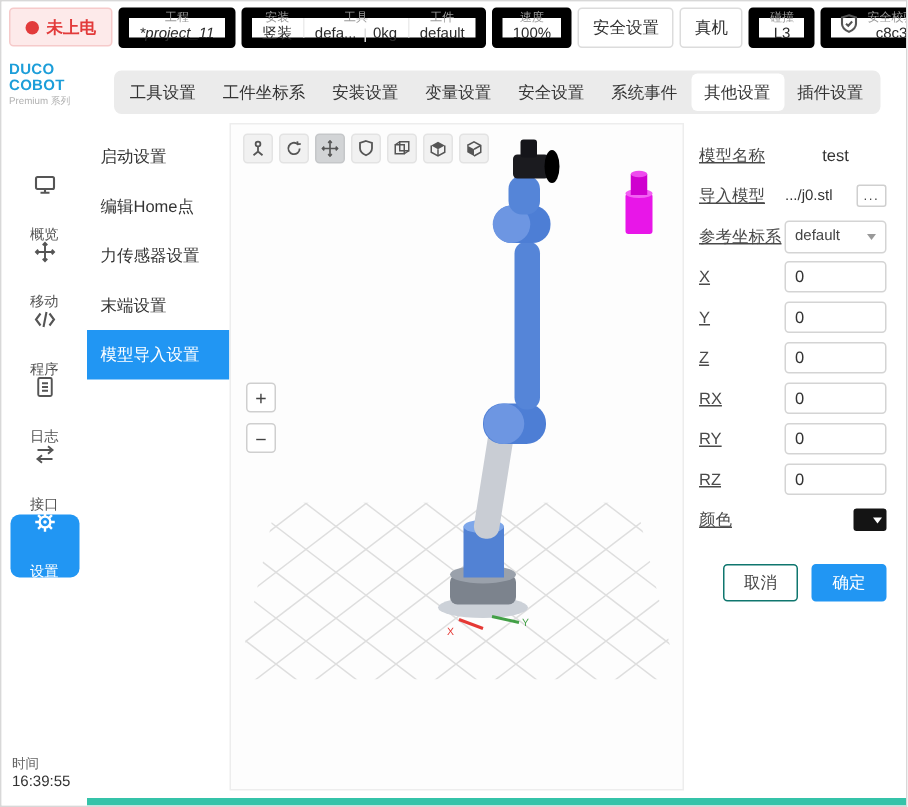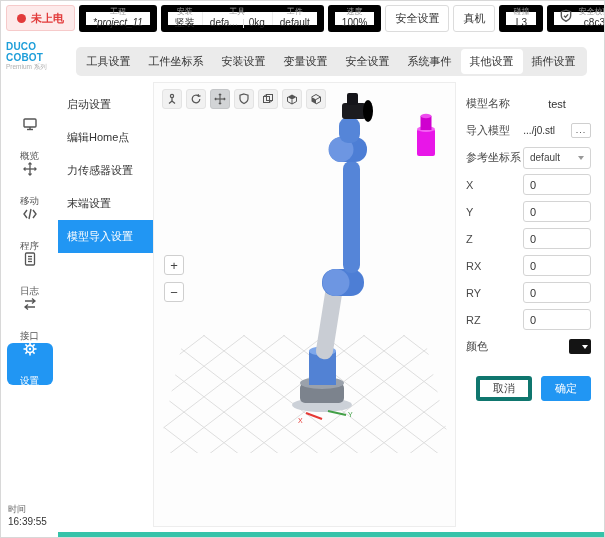--- a/index.html
+++ b/index.html
@@ -51,34 +51,34 @@
   .vp-toolbar{position:absolute;top:6px;left:8px;display:flex;gap:4px;z-index:2;}
   .vp-btn{width:20px;height:20px;border-radius:3px;background:#f1f1f1;border:1px solid #e3e3e3;display:flex;align-items:center;justify-content:center;color:#555;cursor:pointer;padding:0;}
   .vp-btn.selected{background:#d2d4d6;border-color:#c5c7c9;}
   .zoom-ctrls{position:absolute;left:10px;top:172px;display:flex;flex-direction:column;gap:7px;z-index:2;}
   .zoom-btn{width:20px;height:20px;background:#fff;border:1px solid #cfcfcf;border-radius:3px;font-size:13px;color:#444;display:flex;align-items:center;justify-content:center;cursor:pointer;font-family:inherit;padding:0;}
   .scene{position:absolute;left:0;top:0;}
 
   
   .rightpanel{flex:1;padding:8px 13px 0 10px;display:flex;flex-direction:column;}
   .frow{display:flex;align-items:center;height:27px;}
-  .flabel{font-size:11px;color:#4a4a4a;white-space:nowrap;}
+  .flabel{font-size:11px;color:#4a4a4a;white-space:nowrap;text-decoration:underline;}
   .val-zone{width:68px;display:flex;justify-content:center;font-size:11px;color:#333;margin-left:auto;}
   .import-zone{display:flex;align-items:center;gap:16px;margin-left:auto;}
   .import-text{font-size:10px;color:#333;}
   .more-btn{width:20px;height:15px;border:1px solid #cfcfcf;border-radius:2px;background:#fff;font-size:9px;line-height:9px;color:#444;display:flex;align-items:center;justify-content:center;letter-spacing:1px;cursor:pointer;padding:0;}
   .dropdown{width:68px;height:22px;border:1px solid #d4d4d4;border-radius:3px;display:flex;align-items:center;padding:0 6px;gap:4px;cursor:pointer;margin-left:auto;background:#fff;}
   .dd-text{font-size:10px;color:#444;flex:1;}
   .chev{width:0;height:0;border-left:3.5px solid transparent;border-right:3.5px solid transparent;border-top:4px solid #999;}
   .num-input{width:68px;height:21px;border:1px solid #d4d4d4;border-radius:3px;font-size:11px;color:#333;padding:0 6px;font-family:inherit;margin-left:auto;}
   .color-dd{width:22px;height:15px;background:#141414;border-radius:2px;display:flex;align-items:center;justify-content:flex-end;padding-right:3px;cursor:pointer;margin-left:auto;border:none;}
   .chev-white{border-top-color:#fff;border-left-width:3px;border-right-width:3px;}
   .btn-row{display:flex;justify-content:flex-end;gap:9px;margin-top:16px;}
   .btn{height:25px;padding:0 13px;border-radius:3px;font-size:11px;display:flex;align-items:center;cursor:pointer;font-family:inherit;}
-  .btn-cancel{border:4px solid #0f766e;background:#fff;color:#444;}
+  .btn-cancel{border:1px solid #0f766e;background:#fff;color:#444;}
   .btn-confirm{background:#2196f3;color:#fff;border:1px solid #2196f3;}
 
   .teal-strip{position:absolute;left:57px;right:0;bottom:0;height:5px;background:#35c3a9;}
 </style>
 </head>
 <body>
 
 <div class="app">
 
   <header class="topbar">

